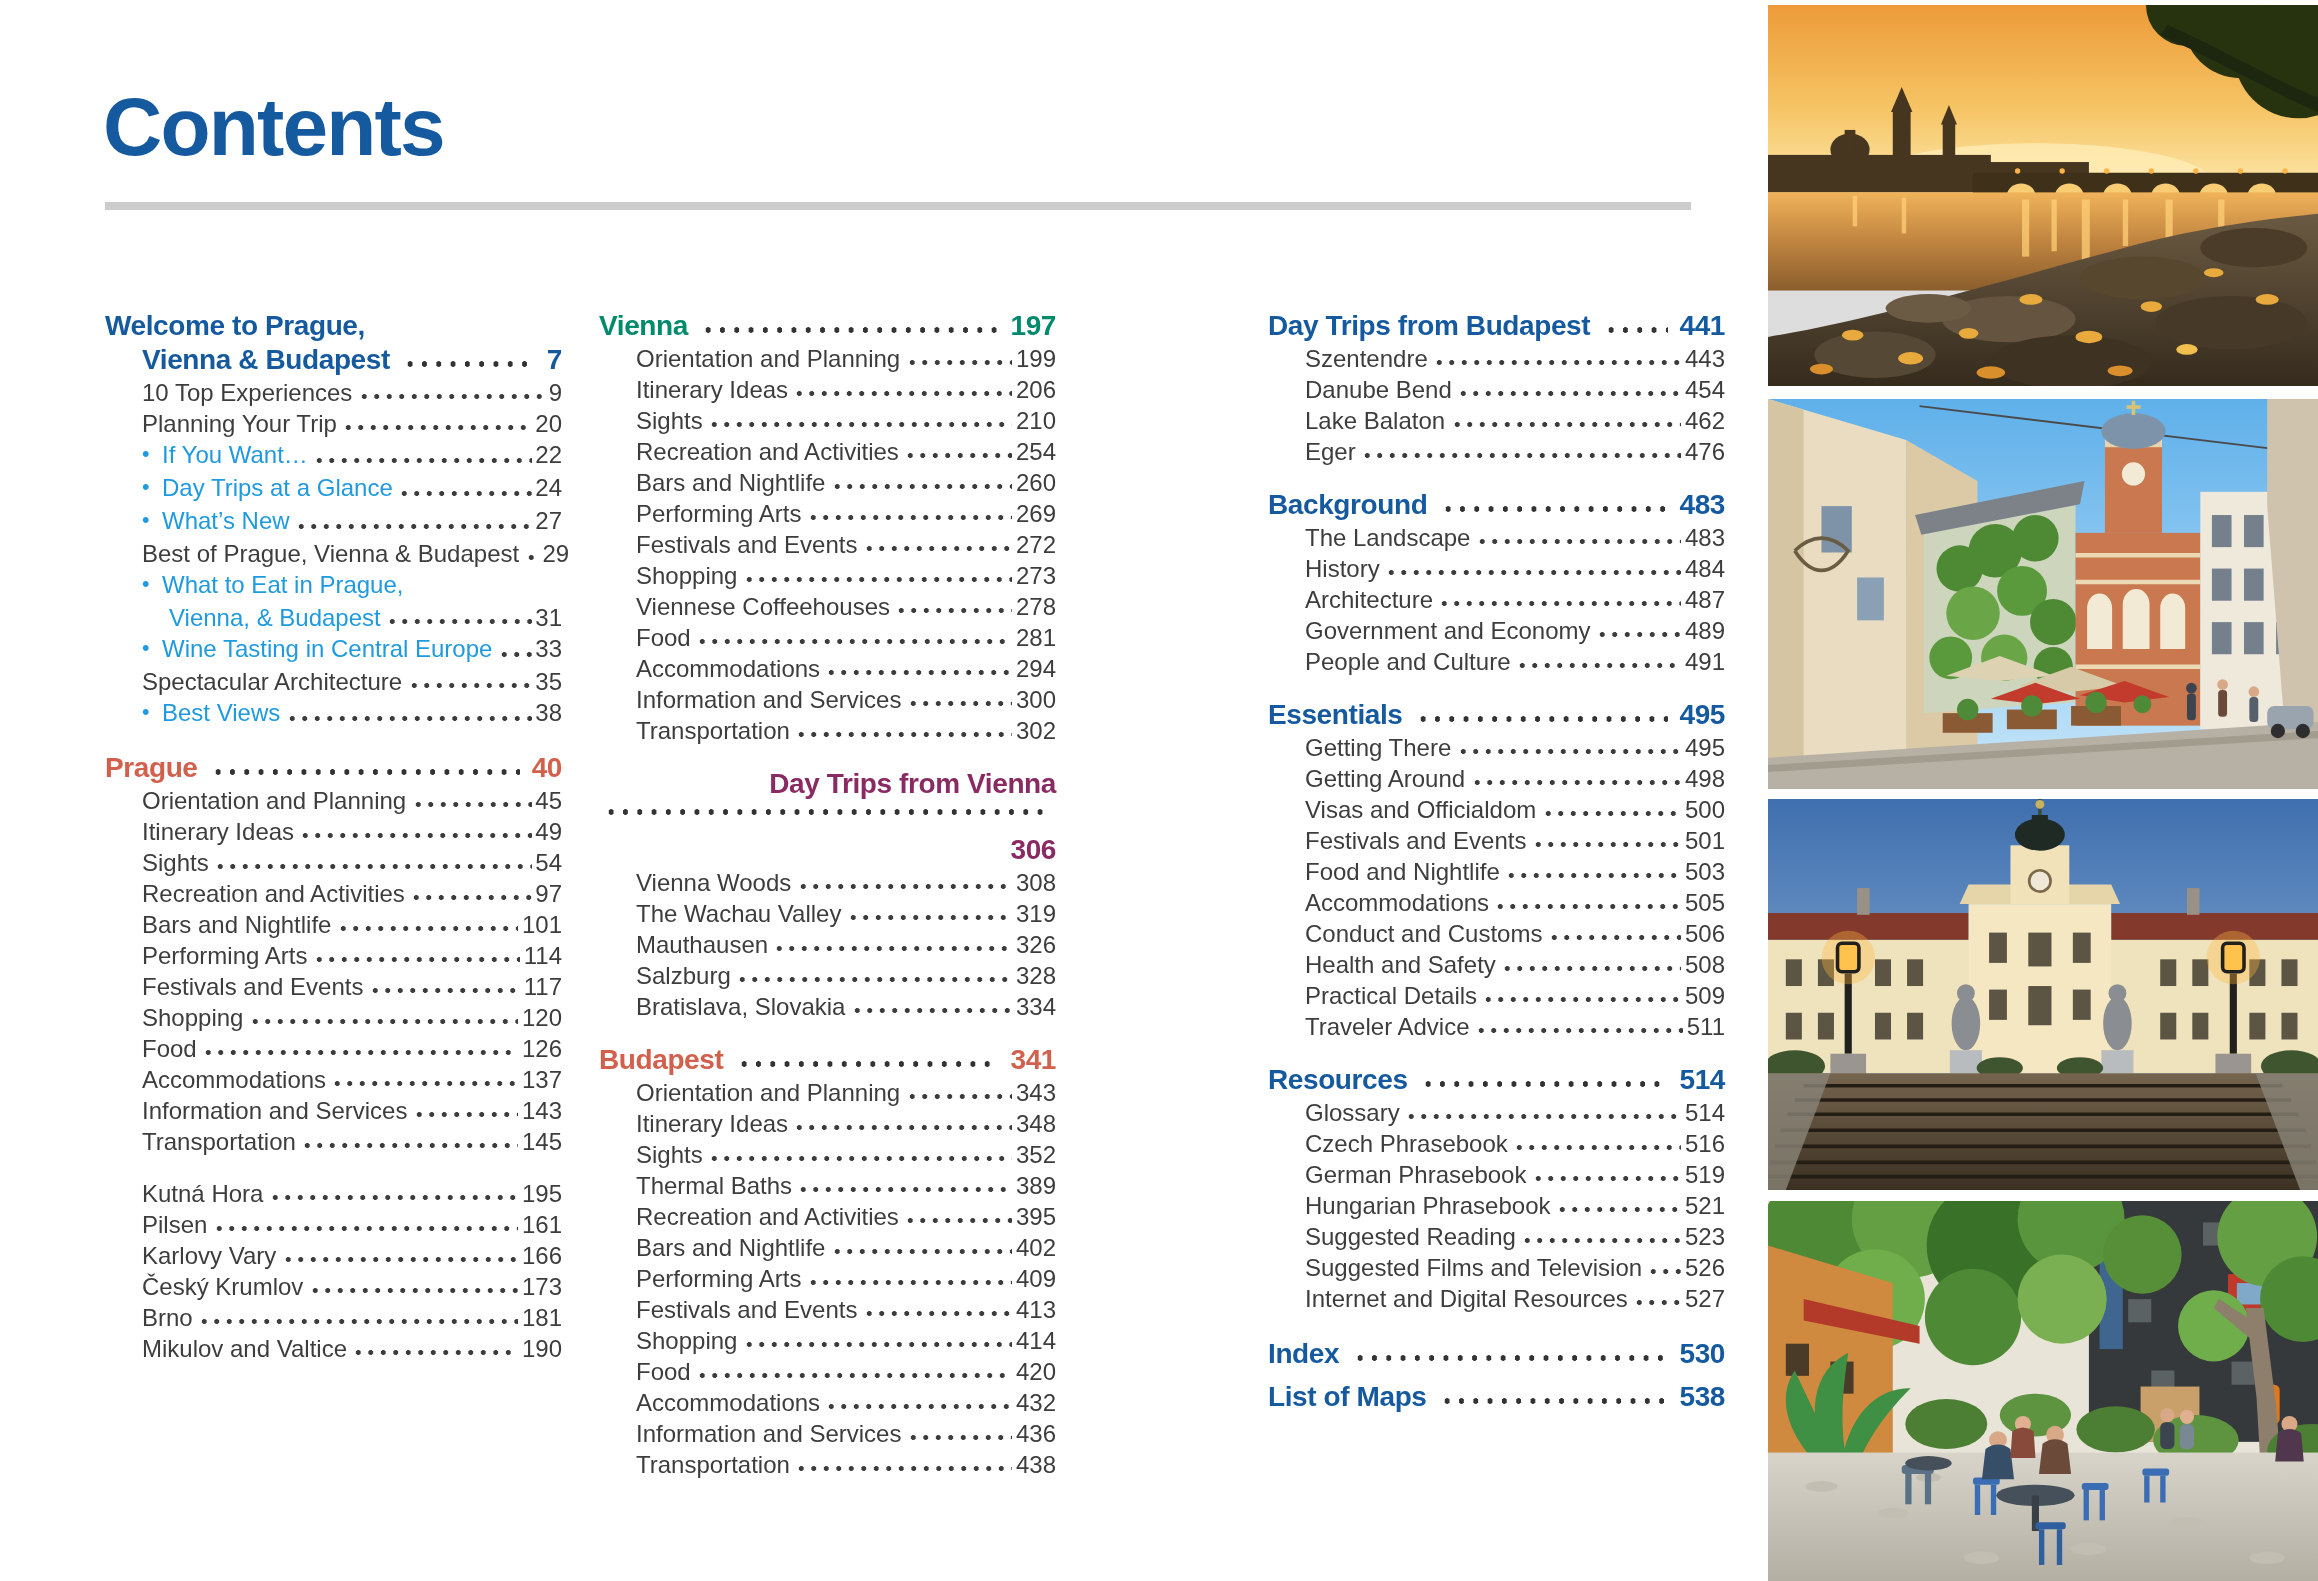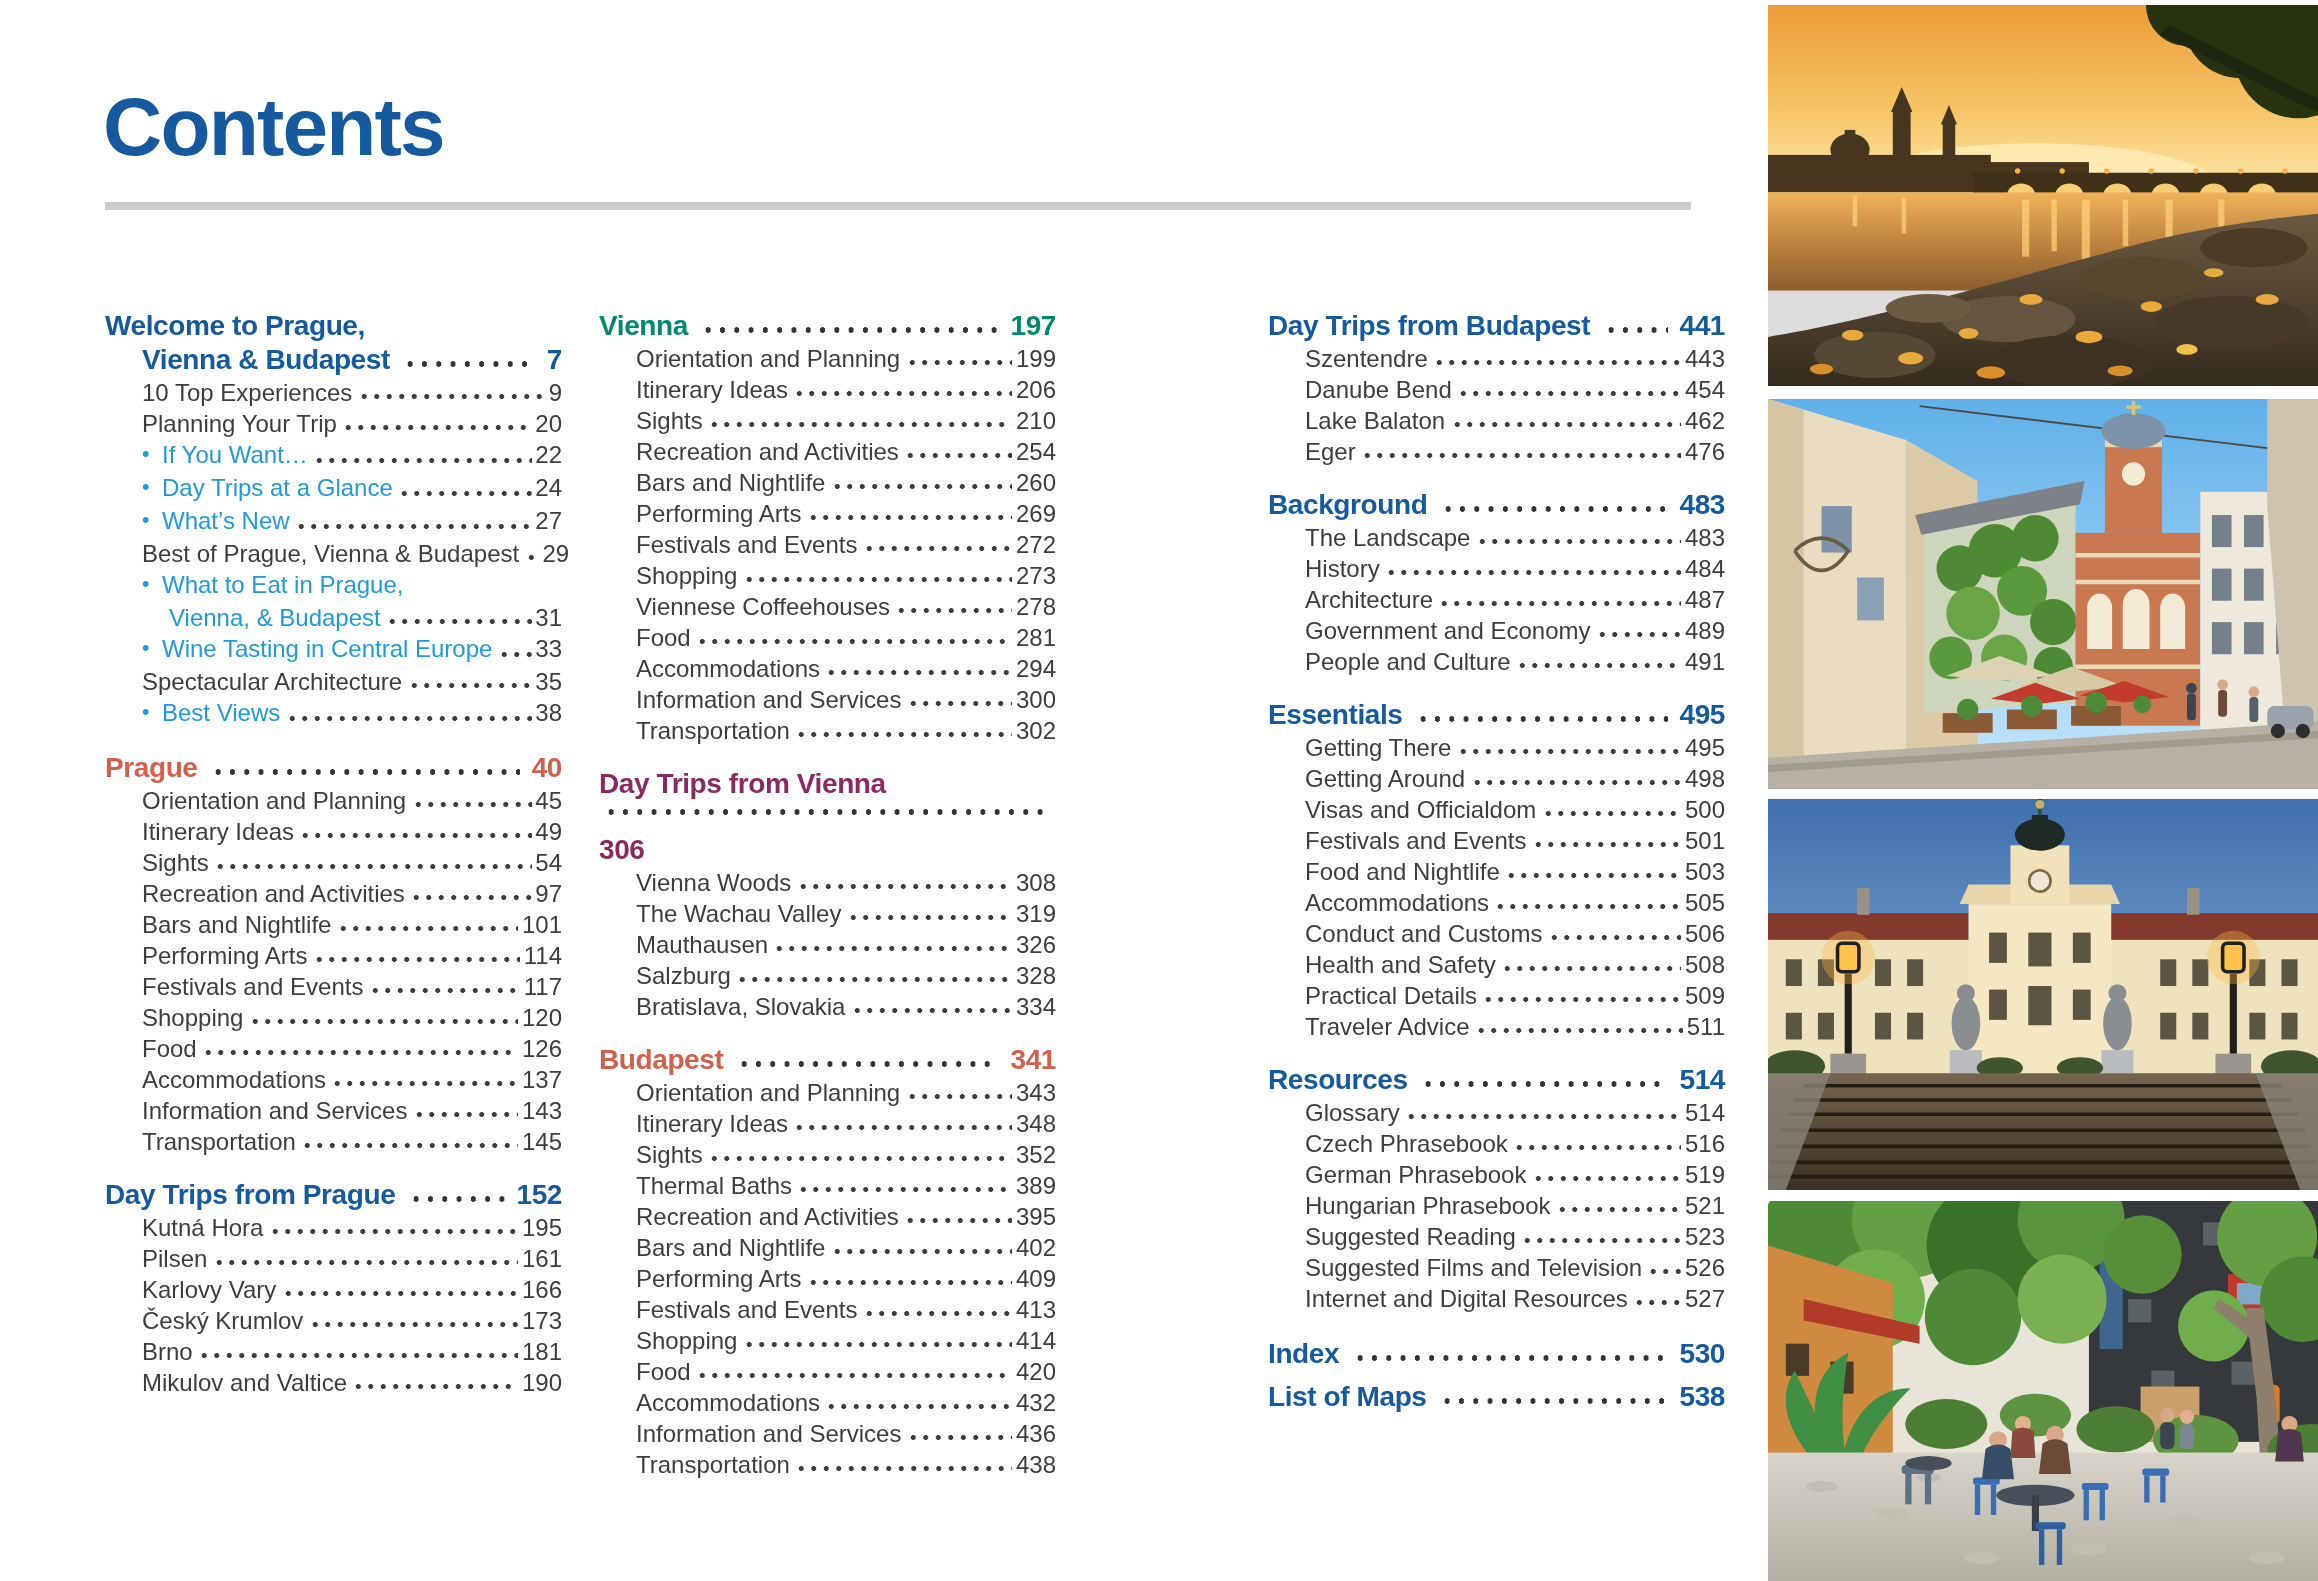--- a/index.html
+++ b/index.html
@@ -11,21 +11,21 @@
   #title-rule{position:absolute;left:105px;top:202px;width:1586px;height:8px;background:#cccccc;}
   
   .col{position:absolute;top:309px;width:457px;}
   #col-0{left:105px;}
   #col-1{left:599px;}
   #col-2{left:1268px;}
   .section{margin-top:21px;}
   .section:first-child{margin-top:0;}
   .section.tight{margin-top:23px;}
   .section.tight2{margin-top:9px;}
-  .sec-row{display:flex;align-items:flex-start;gap:8px;}
+  .sec-row{display:flex;align-items:flex-end;gap:8px;}
   .sec-head{font-size:28px;font-weight:bold;letter-spacing:-0.4px;line-height:34px;white-space:nowrap;}
   .sec-head .pg{font-size:28px;font-weight:bold;}
   .head-line2{padding-left:37px;}
   .c-blue{color:#15599f;}
   .c-orange{color:#d2604d;}
   .c-green{color:#008a6c;}
   .c-purple{color:#8a2a62;flex-direction:column;}
   .item{display:flex;align-items:baseline;font-size:24px;color:#3d3d3d;line-height:31px;
         padding-left:37px;white-space:nowrap;}
   .item .bullet{color:#1f9ade;font-size:21.4px;padding-right:12.5px;transform:translateY(-1.8px);}
@@ -184,25 +184,20 @@
           <span class="dots"></span>
           <span class="pg">143</span>
         </div>
         <div class="item">
           <span class="lbl">Transportation</span>
           <span class="dots"></span>
           <span class="pg">145</span>
         </div>
       </div>
       <div class="section">
-        <div class="sec-row sec-head c-blue">
-          <span>Day Trips from Prague</span>
-          <span class="dots"></span>
-          <span class="pg c-blue">152</span>
-        </div>
         <div class="item">
           <span class="lbl">Kutná Hora</span>
           <span class="dots"></span>
           <span class="pg">195</span>
         </div>
         <div class="item">
           <span class="lbl">Pilsen</span>
           <span class="dots"></span>
           <span class="pg">161</span>
         </div>

